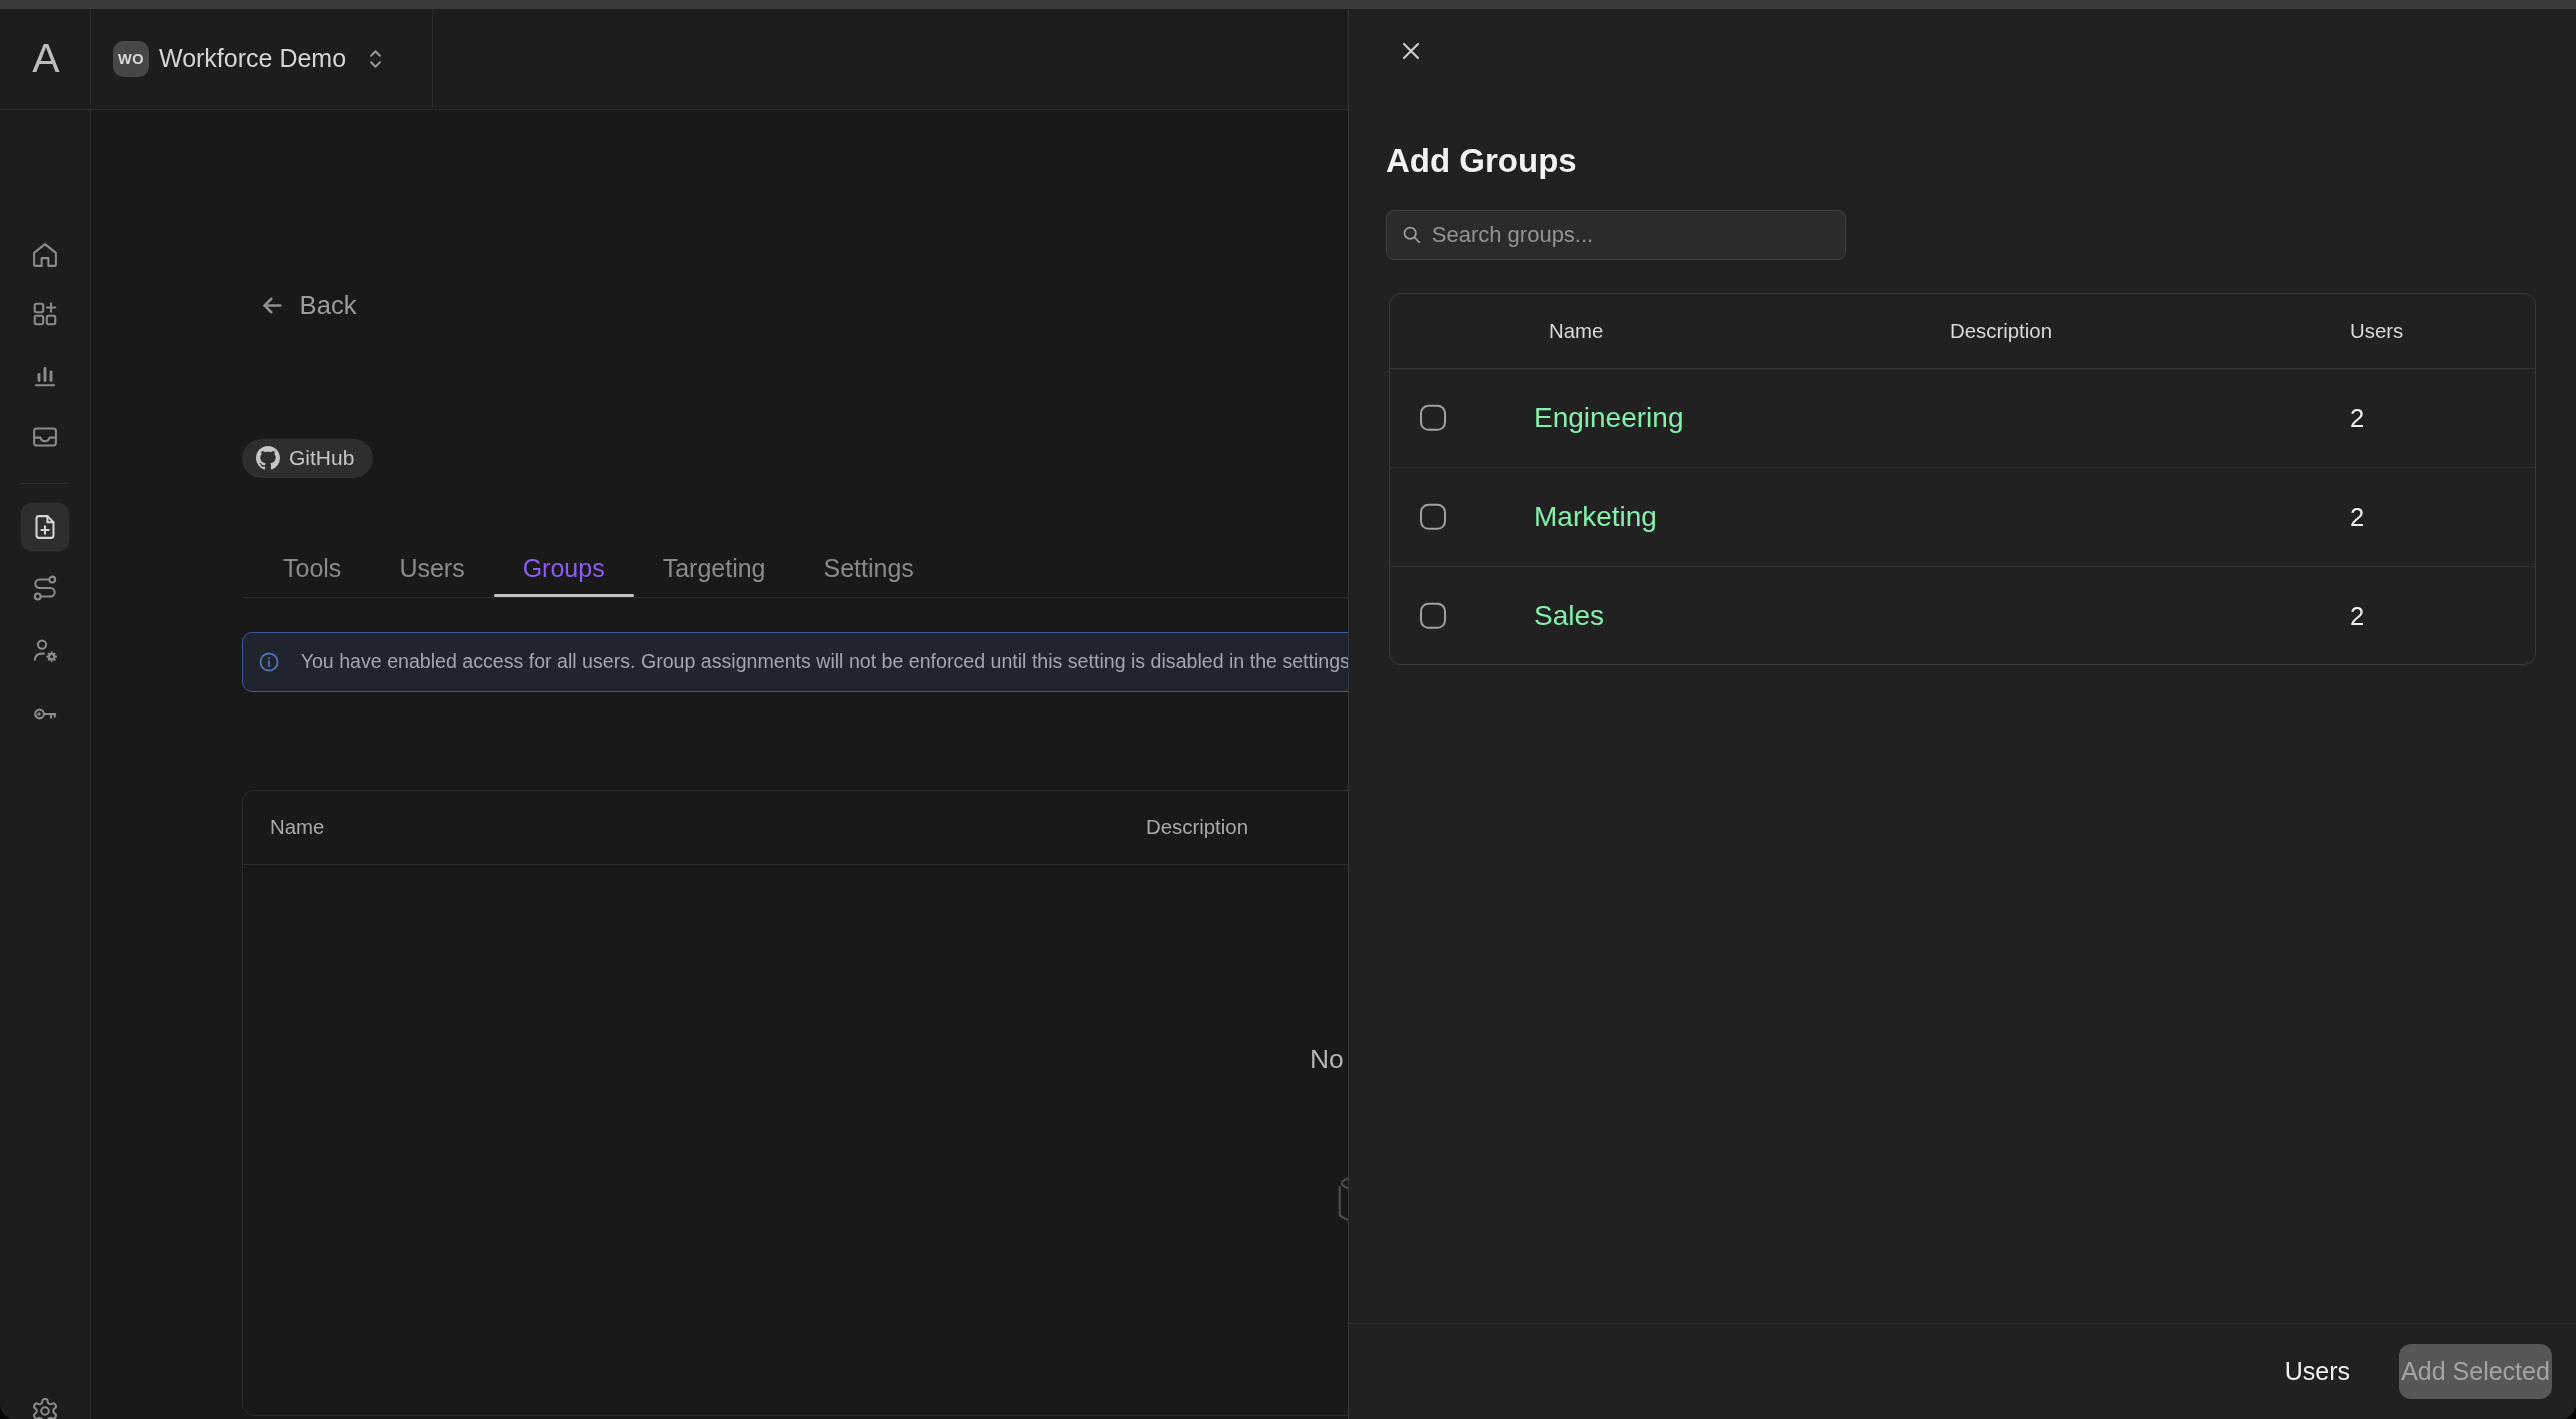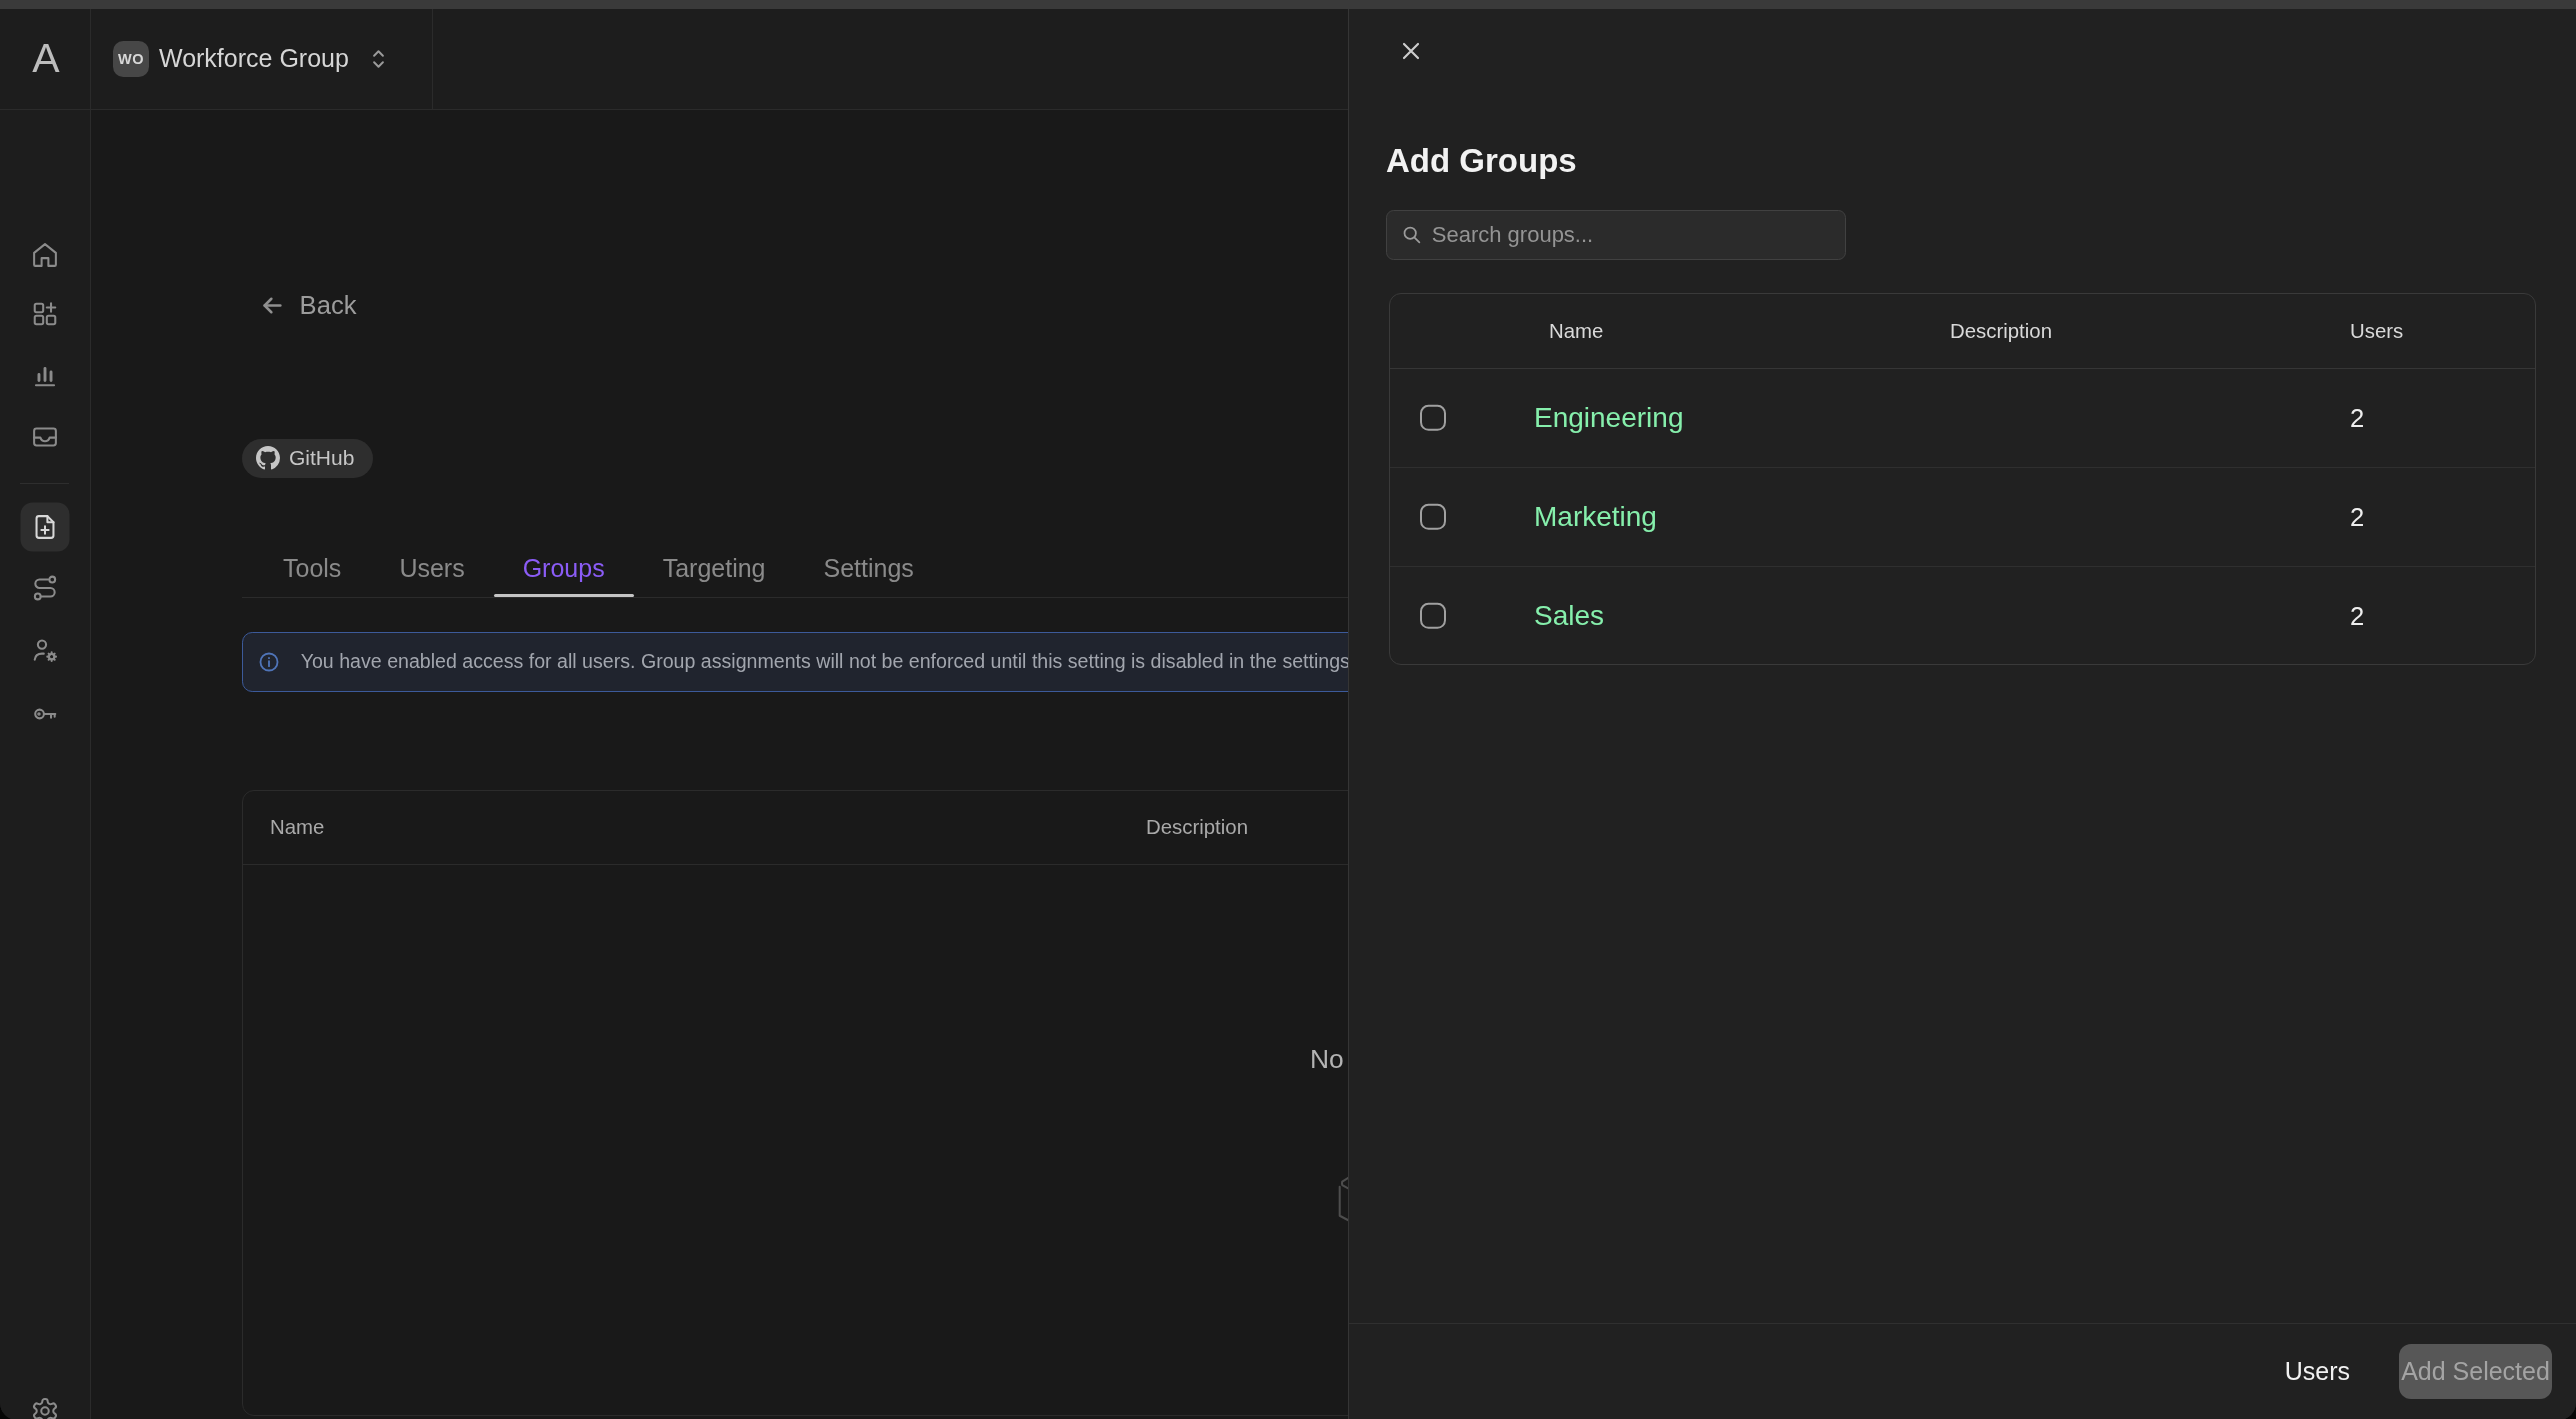--- a/index.html
+++ b/index.html
@@ -114,21 +114,21 @@
   <div class="top-strip"></div>
 
   <div class="window">
 
     <div class="topbar">
       <div class="logo-cell">
         <span class="logo-a">A</span>
       </div>
       <div class="workspace-cell">
         <span class="ws-badge">WO</span>
-        <span class="ws-name">Workforce Group</span>
+        <span class="ws-name">Workforce Demo</span>
         <span class="ws-chevrons">
           <svg width="19" height="22" viewBox="0 0 16 20" fill="none" stroke="#9a9a9a" stroke-width="1.8" stroke-linecap="round" stroke-linejoin="round">
             <path d="M4 7l4-4 4 4"></path>
               <path d="M4 13l4 4 4-4"></path>
           </svg>
         </span>
       </div>
     </div>
 
     <div class="sidebar">

